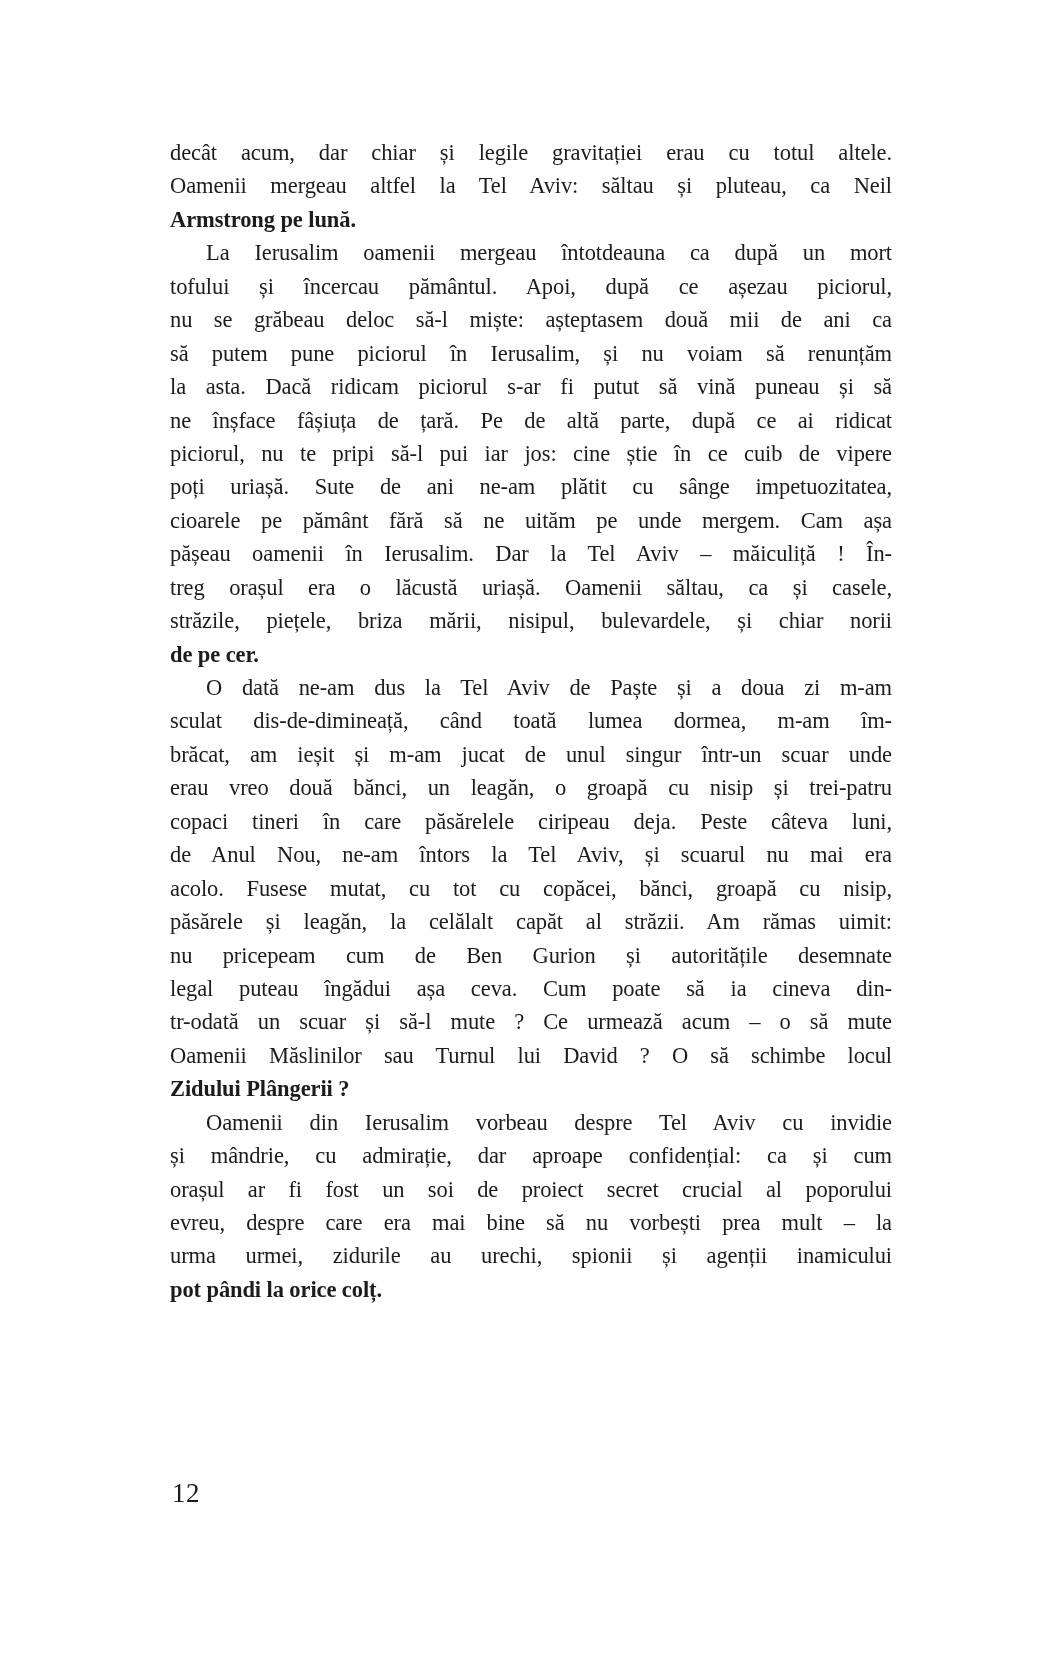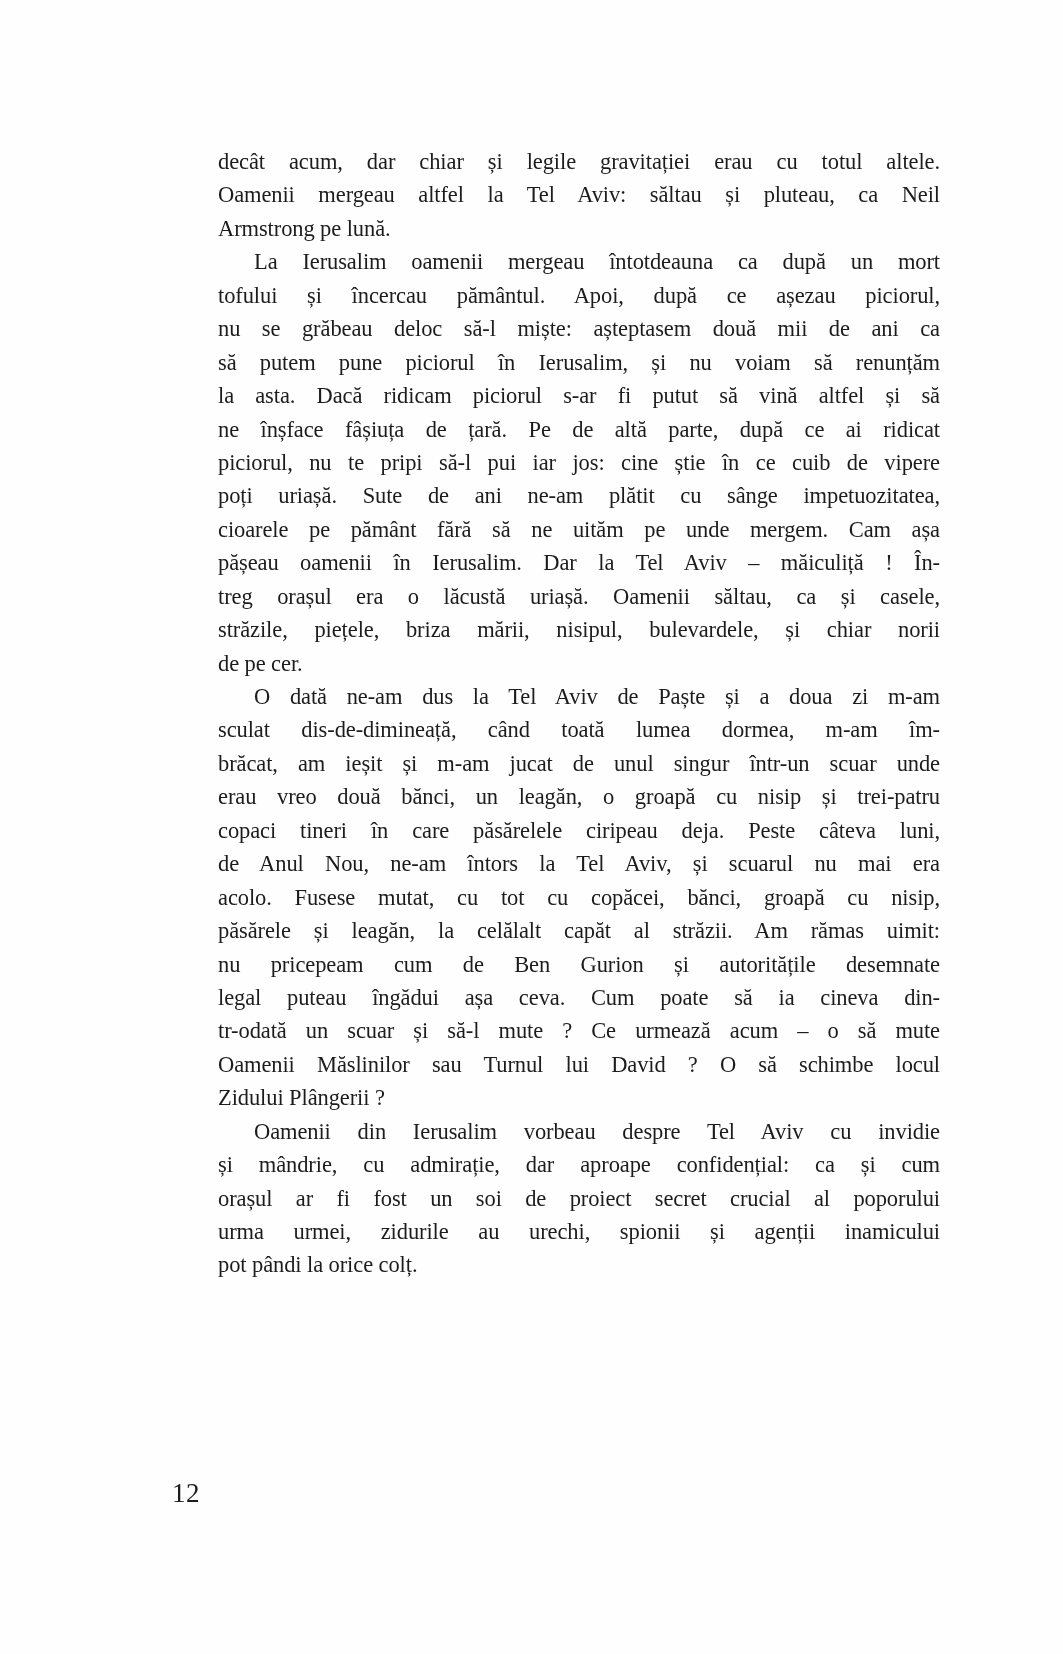--- a/index.html
+++ b/index.html
@@ -12,36 +12,36 @@
     width: 1063px;
     height: 1654px;
     background: #fefefe;
     font-family: "Liberation Serif", serif;
     color: #1c1c1c;
     overflow: hidden;
   }
   .text-block {
     position: absolute;
     left: 170px;
-    top: 145px;
+    top: 136px;
     width: 722px;
-    margin-left: 48px;
   }
   .line {
     font-size: 22.5px;
     line-height: 33.45px;
     height: 33.45px;
     letter-spacing: -0.1px;
     text-align: justify;
     text-align-last: justify;
     white-space: nowrap;
   }
   .line.last {
     text-align: right;
     text-align-last: left;
+    font-weight: bold;
   }
   .line.indent {
     padding-left: 36px;
   }
   .page-number {
     position: absolute;
     left: 172px;
     top: 1477px;
     font-size: 27px;
     line-height: 33px;
@@ -54,21 +54,21 @@
 
 <div class="page">
   <div class="text-block" id="text-block">
       <div class="line">decât acum, dar chiar și legile gravitației erau cu totul altele.</div>
       <div class="line">Oamenii mergeau altfel la Tel Aviv: săltau și pluteau, ca Neil</div>
       <div class="line last">Armstrong pe lună.</div>
       <div class="line indent">La Ierusalim oamenii mergeau întotdeauna ca după un mort</div>
       <div class="line">tofului și încercau pământul. Apoi, după ce așezau piciorul,</div>
       <div class="line">nu se grăbeau deloc să-l miște: așteptasem două mii de ani ca</div>
       <div class="line">să putem pune piciorul în Ierusalim, și nu voiam să renunțăm</div>
-      <div class="line">la asta. Dacă ridicam piciorul s-ar fi putut să vină altfel și să</div>
+      <div class="line">la asta. Dacă ridicam piciorul s-ar fi putut să vină puneau și să</div>
       <div class="line">ne înșface fâșiuța de țară. Pe de altă parte, după ce ai ridicat</div>
       <div class="line">piciorul, nu te pripi să-l pui iar jos: cine știe în ce cuib de vipere</div>
       <div class="line">poți uriașă. Sute de ani ne-am plătit cu sânge impetuozitatea,</div>
       <div class="line">cioarele pe pământ fără să ne uităm pe unde mergem. Cam așa</div>
       <div class="line">pășeau oamenii în Ierusalim. Dar la Tel Aviv – măiculiță ! În-</div>
       <div class="line">treg orașul era o lăcustă uriașă. Oamenii săltau, ca și casele,</div>
       <div class="line">străzile, piețele, briza mării, nisipul, bulevardele, și chiar norii</div>
       <div class="line last">de pe cer.</div>
       <div class="line indent">O dată ne-am dus la Tel Aviv de Paște și a doua zi m-am</div>
       <div class="line">sculat dis-de-dimineață, când toată lumea dormea, m-am îm-</div>
@@ -79,17 +79,18 @@
       <div class="line">acolo. Fusese mutat, cu tot cu copăcei, bănci, groapă cu nisip,</div>
       <div class="line">păsărele și leagăn, la celălalt capăt al străzii. Am rămas uimit:</div>
       <div class="line">nu pricepeam cum de Ben Gurion și autoritățile desemnate</div>
       <div class="line">legal puteau îngădui așa ceva. Cum poate să ia cineva din-</div>
       <div class="line">tr-odată un scuar și să-l mute ? Ce urmează acum – o să mute</div>
       <div class="line">Oamenii Măslinilor sau Turnul lui David ? O să schimbe locul</div>
       <div class="line last">Zidului Plângerii ?</div>
       <div class="line indent">Oamenii din Ierusalim vorbeau despre Tel Aviv cu invidie</div>
       <div class="line">și mândrie, cu admirație, dar aproape confidențial: ca și cum</div>
       <div class="line">orașul ar fi fost un soi de proiect secret crucial al poporului</div>
+      <div class="line">evreu, despre care era mai bine să nu vorbești prea mult – la</div>
       <div class="line">urma urmei, zidurile au urechi, spionii și agenții inamicului</div>
       <div class="line last">pot pândi la orice colț.</div>
     </div>
   <div class="page-number">12</div>
 </div>
 
 </body></html>

